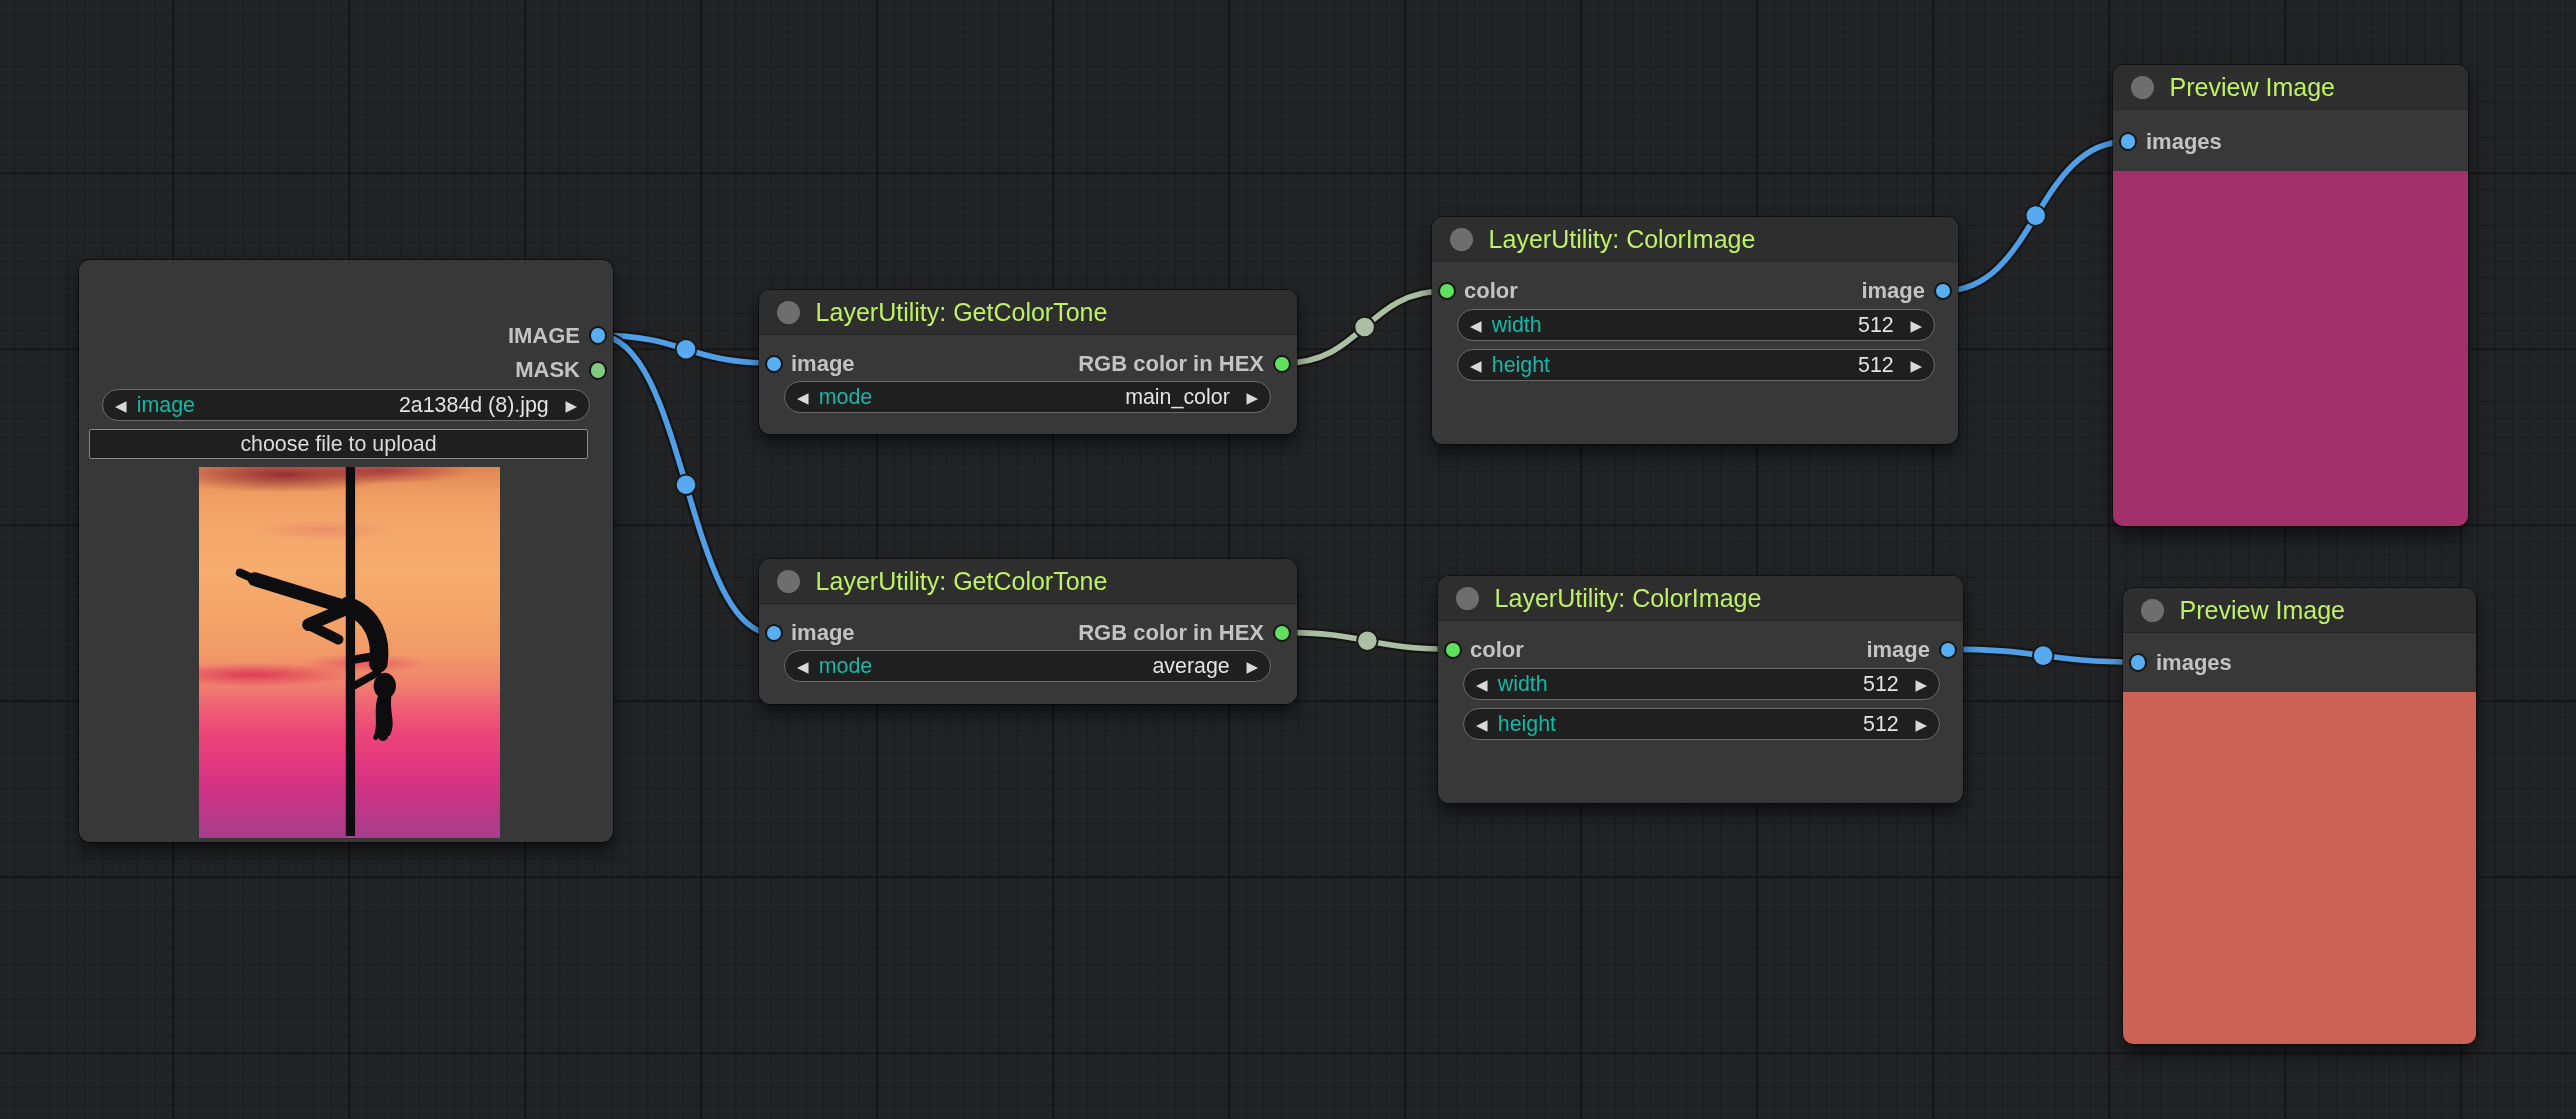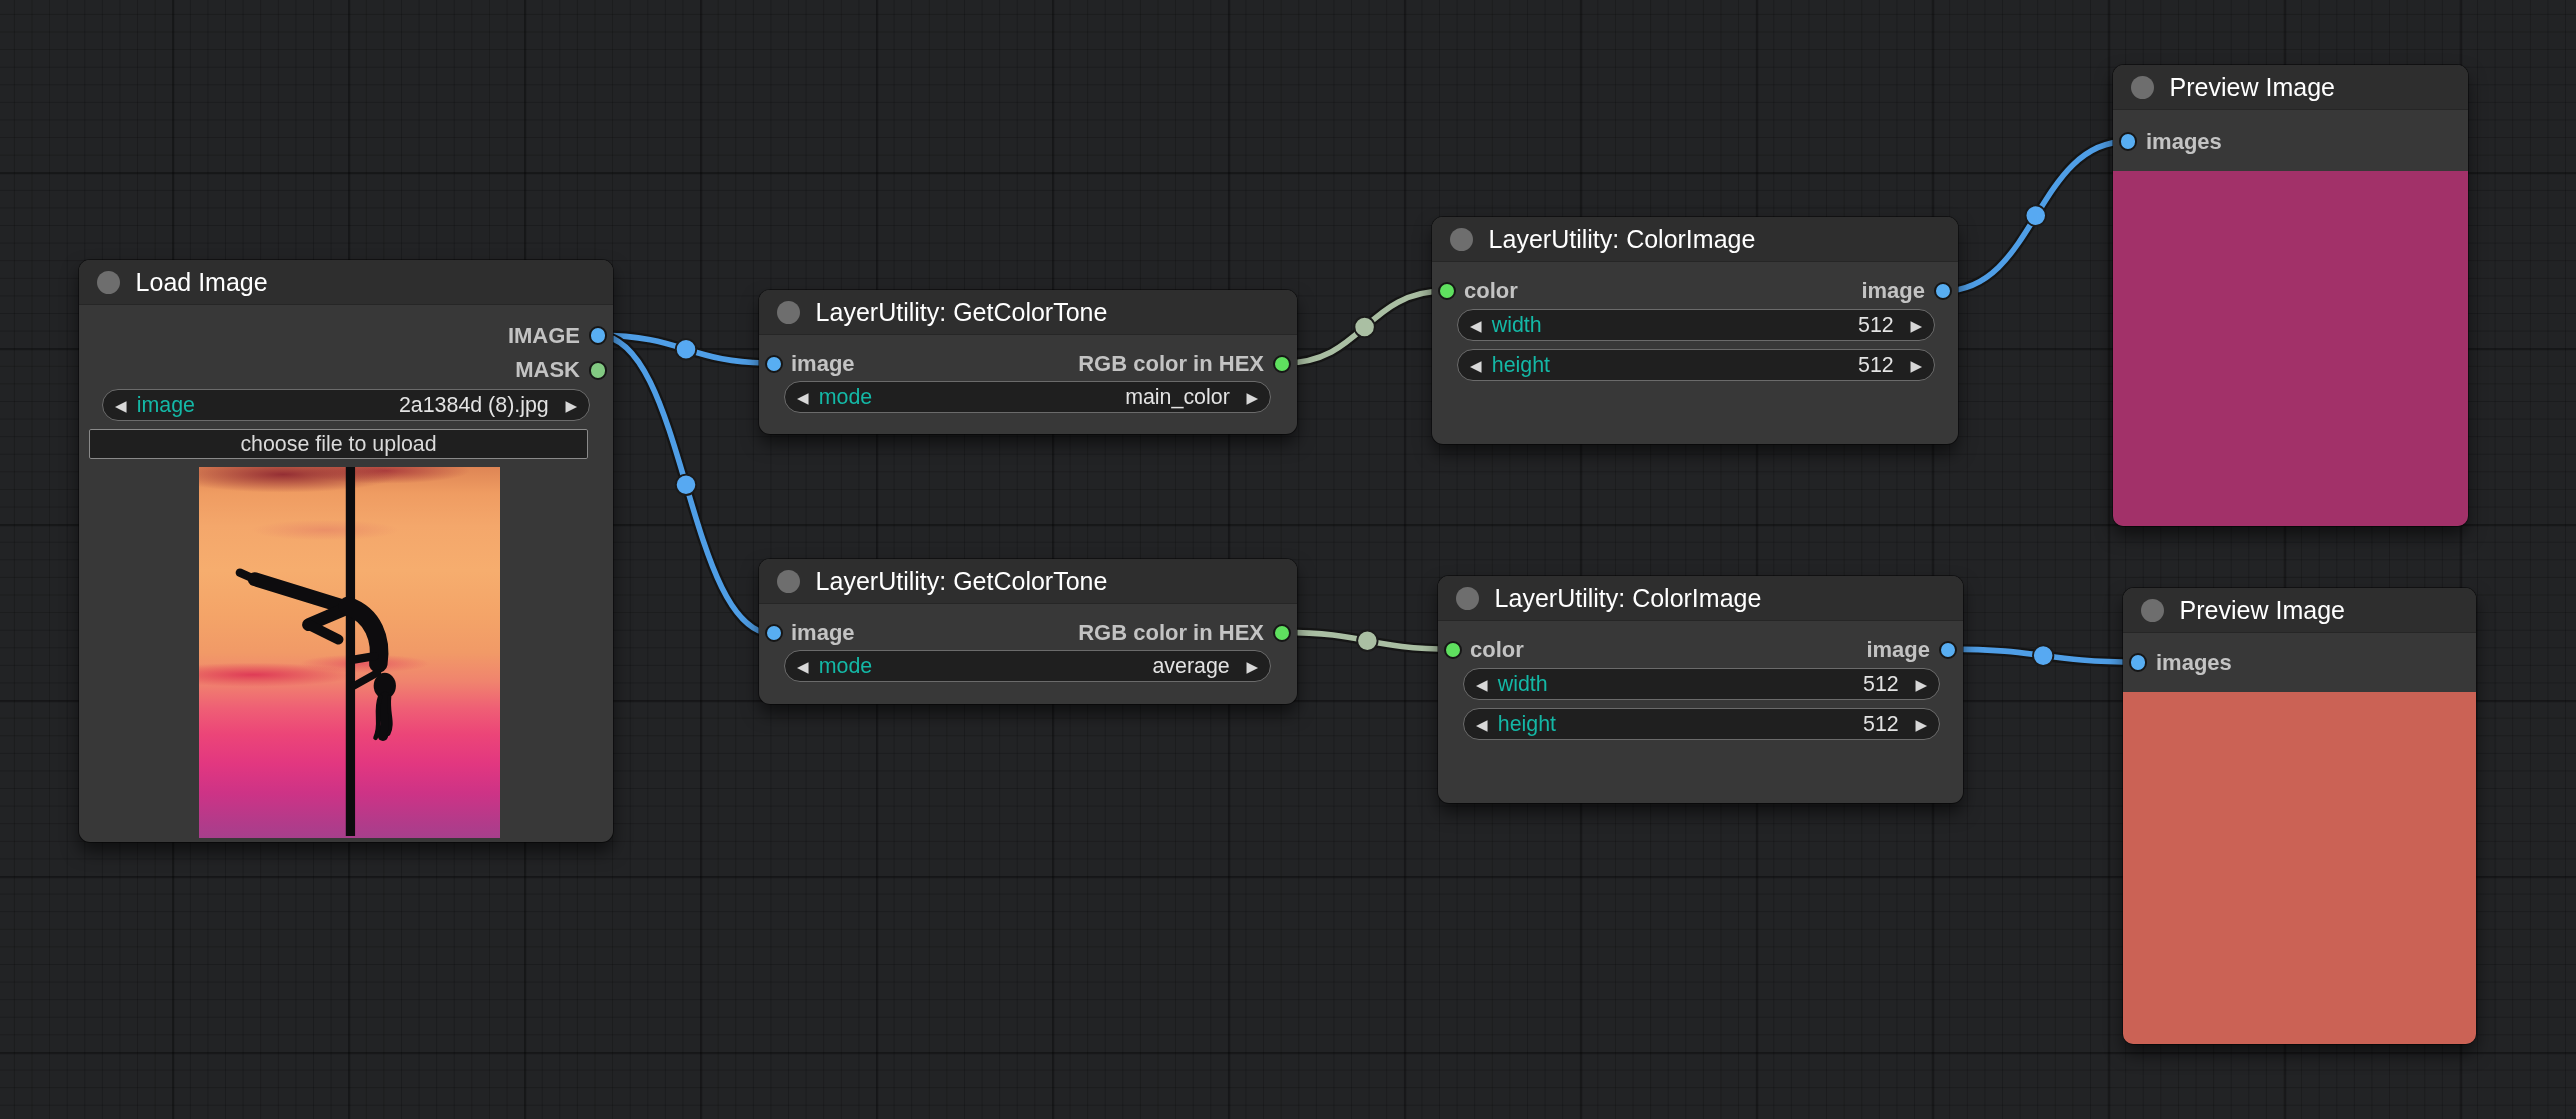--- a/index.html
+++ b/index.html
@@ -38,21 +38,21 @@
   .node-title{
     height:45px;
     background:#2e2e2e;
     border-radius:11px 11px 0 0;
     border-bottom:1.9px solid #262626;
     display:flex;align-items:center;gap:16px;
     padding:0 17.6px;
     box-sizing:border-box;
   }
   .title-dot{width:23px;height:23px;border-radius:50%;background:#6e6e6e;flex:none;}
-  .title-text{color:#ffffff;font-size:25px;white-space:nowrap;}
+  .title-text{color:#bef264;font-size:25px;white-space:nowrap;}
   .node-body{position:absolute;left:0;right:0;top:45px;bottom:0;}
   .slot-label{position:absolute;color:#c3c3c3;font-size:22px;white-space:nowrap;font-weight:bold;}
   .slot-label.out{text-align:right;}
   .slot-dot{
     position:absolute;width:18.6px;height:18.6px;border-radius:50%;
     border:2.8px solid #161616;box-sizing:border-box;
   }
   .widget{
     position:absolute;height:32px;
     background:#1f1f1f;
@@ -116,24 +116,20 @@
 
   <circle class="mid-dot" cx="739" cy="376" r="11" fill="#57a9f2"></circle>
   <circle class="mid-dot" cx="739" cy="522" r="11" fill="#57a9f2"></circle>
   <circle class="mid-dot" cx="1470" cy="352" r="11" fill="#aabfa3"></circle>
   <circle class="mid-dot" cx="1473" cy="690" r="11" fill="#aabfa3"></circle>
   <circle class="mid-dot" cx="2193" cy="232" r="11" fill="#57a9f2"></circle>
   <circle class="mid-dot" cx="2201" cy="706" r="11" fill="#57a9f2"></circle>
 </svg>
 
 <div class="node" style="left:79px;top:260px;width:534px;height:582px;">
-  <div class="node-title">
-    <span class="title-dot"></span>
-    <span class="title-text">Load Image</span>
-  </div>
   <div class="node-body">
     <span class="slot-label out" style="right:33px;top:17.6px;">IMAGE</span>
     <span class="slot-dot" style="right: 5.6px; top: 21.4px; background: rgb(88, 174, 242);"></span>
     <span class="slot-label out" style="right:33px;top:52px;">MASK</span>
     <span class="slot-dot" style="right: 5.6px; top: 56px; background: rgb(130, 201, 130);"></span>
 
     <div class="widget" style="left:23px;right:23px;top:84px;">
       <span class="warrow">◀</span>
       <span class="wlabel">image</span>
       <span class="wvalue">2a1384d (8).jpg</span>

